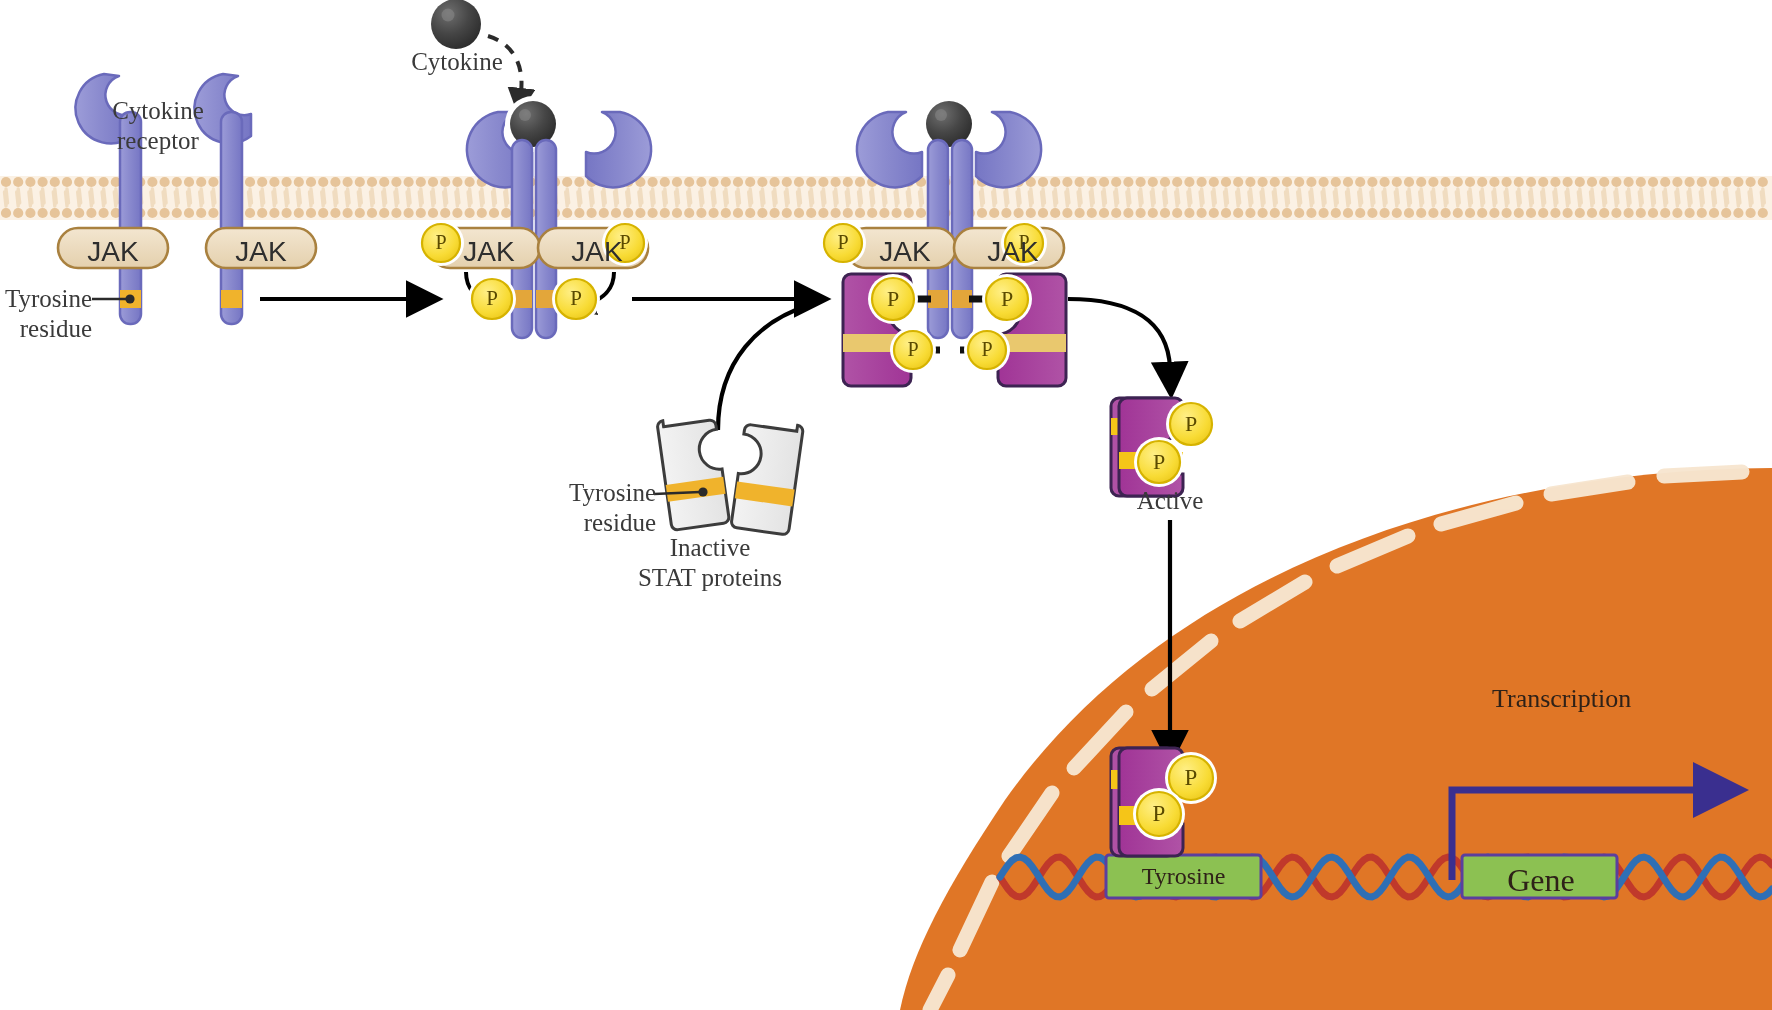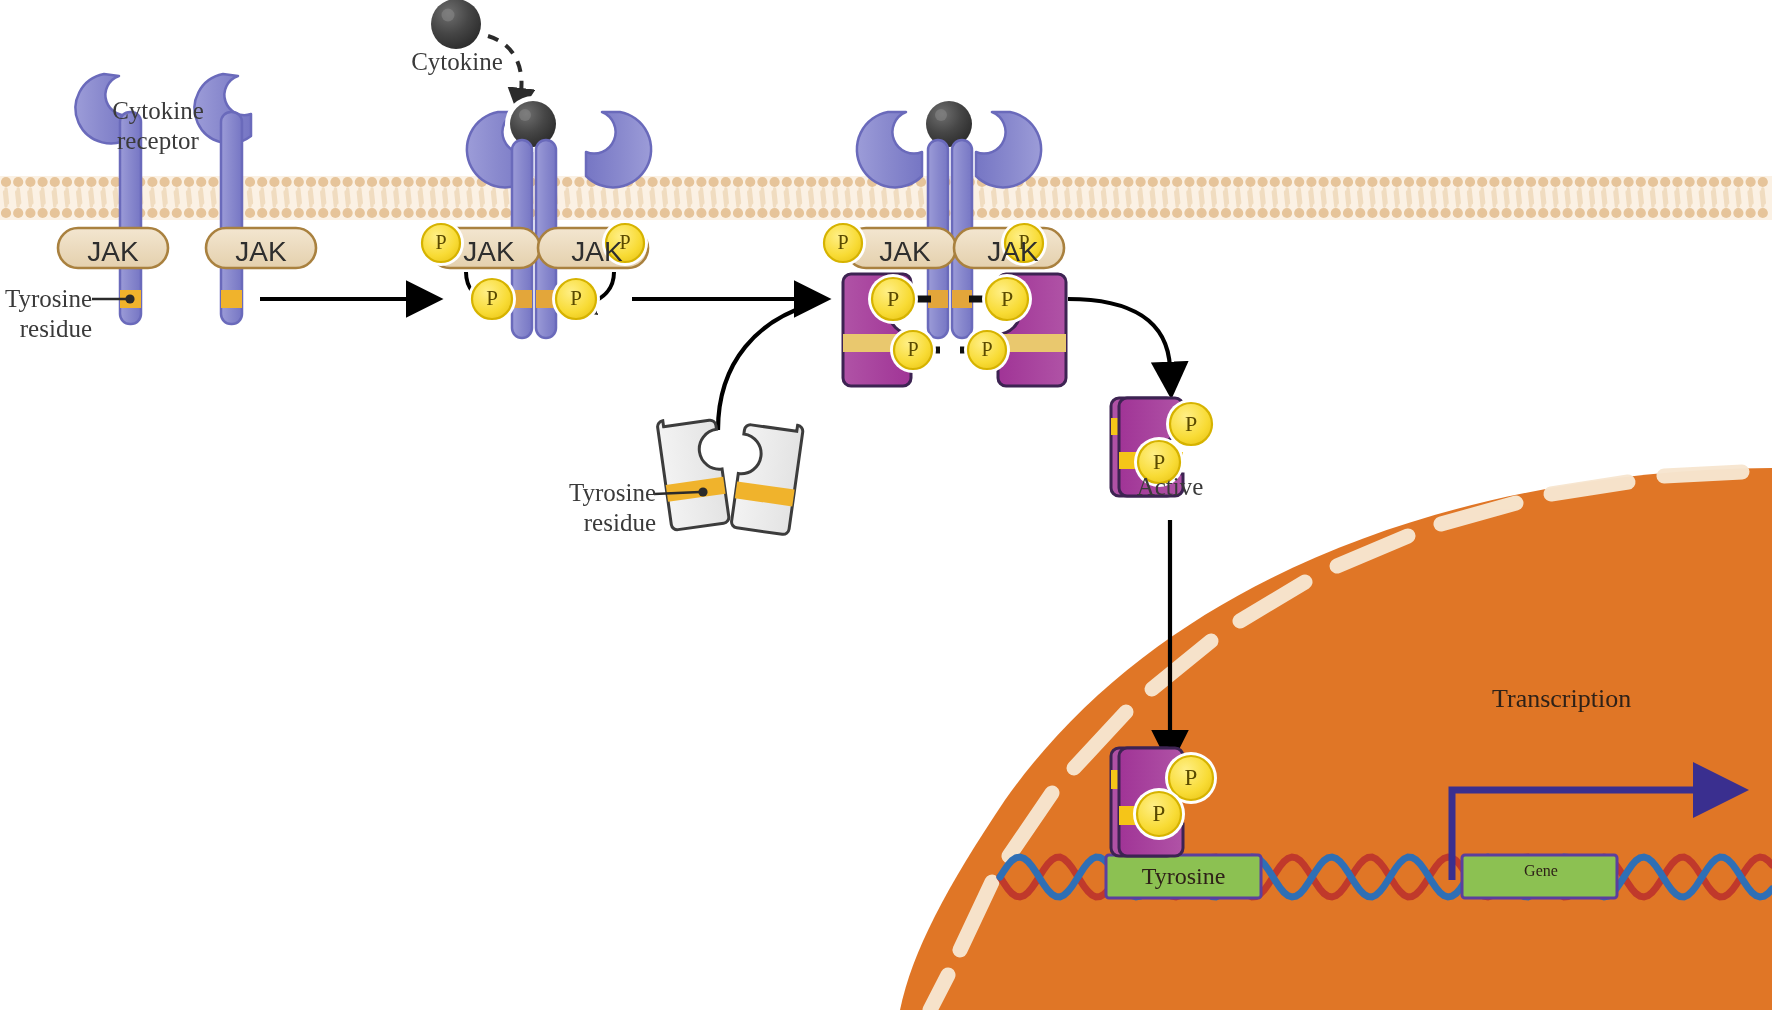--- a/index.html
+++ b/index.html
@@ -904,18 +904,20 @@
       </g>
 </svg>
 
 <div class="lbl c" style="left:78px;top:96px;width:160px;">Cytokine
 receptor</div>
 <div class="lbl c" style="left:392px;top:47px;width:130px;">Cytokine</div>
 <div class="lbl r" style="left:-88px;top:284px;width:180px;">Tyrosine
 residue</div>
 <div class="lbl r" style="left:478px;top:478px;width:178px;">Tyrosine
 residue</div>
-<div class="lbl c" style="left:1105px;top:472px;width:130px;">Active</div>
+<div class="lbl c" style="left:620px;top:533px;width:180px;">Inactive
+STAT proteins</div>
+<div class="lbl c" style="left:1105px;top:486px;width:130px;">Active</div>
 <div class="lbl c dark" style="left:1106px;top:862px;width:155px;font-size:24px;">Tyrosine</div>
-<div class="lbl c dark" style="left:1462px;top:862px;width:158px;font-size:16px;">Gene</div>
+<div class="lbl c dark" style="left:1462px;top:862px;width:158px;font-size:32px;">Gene</div>
 <div class="lbl dark" style="left:1492px;top:684px;width:300px;font-size:26px;">Transcription</div>
 
 </div>
 
 </body></html>

